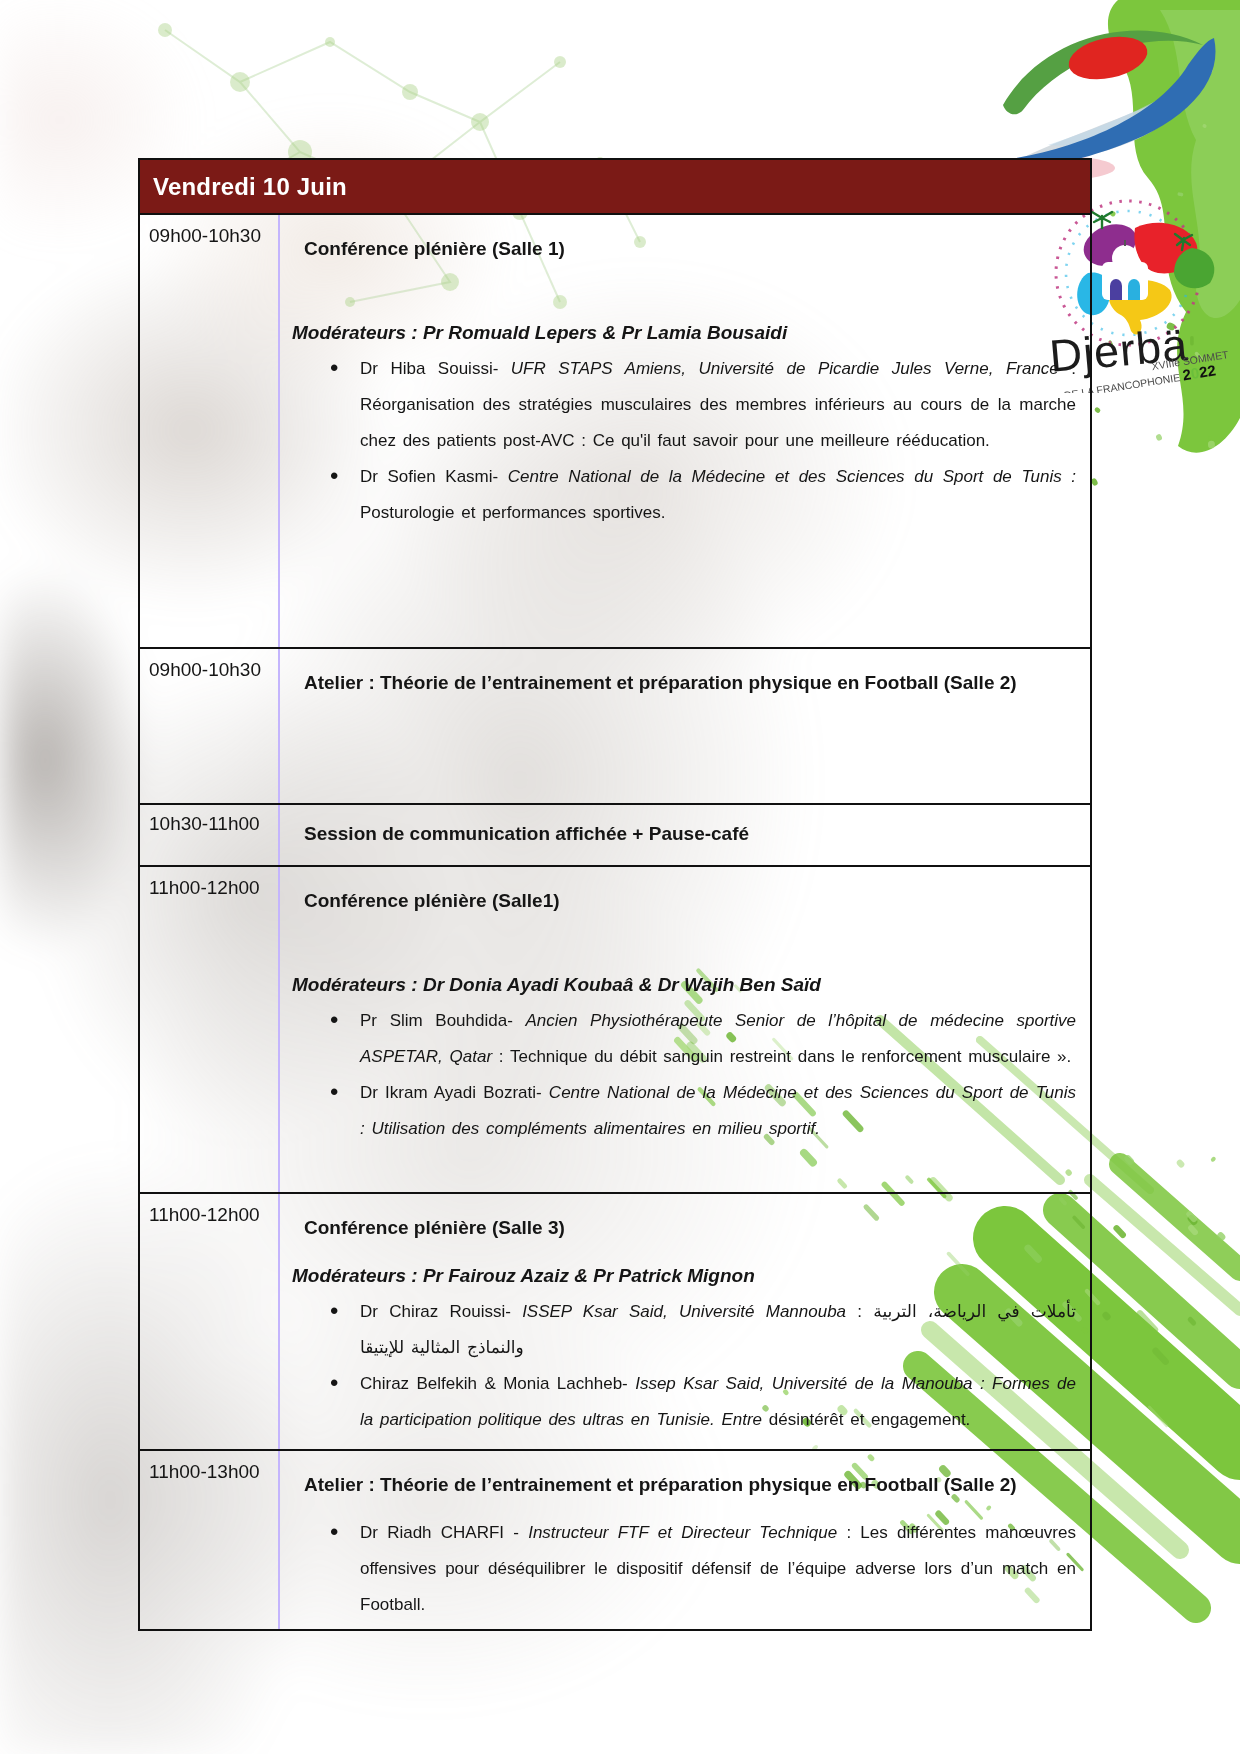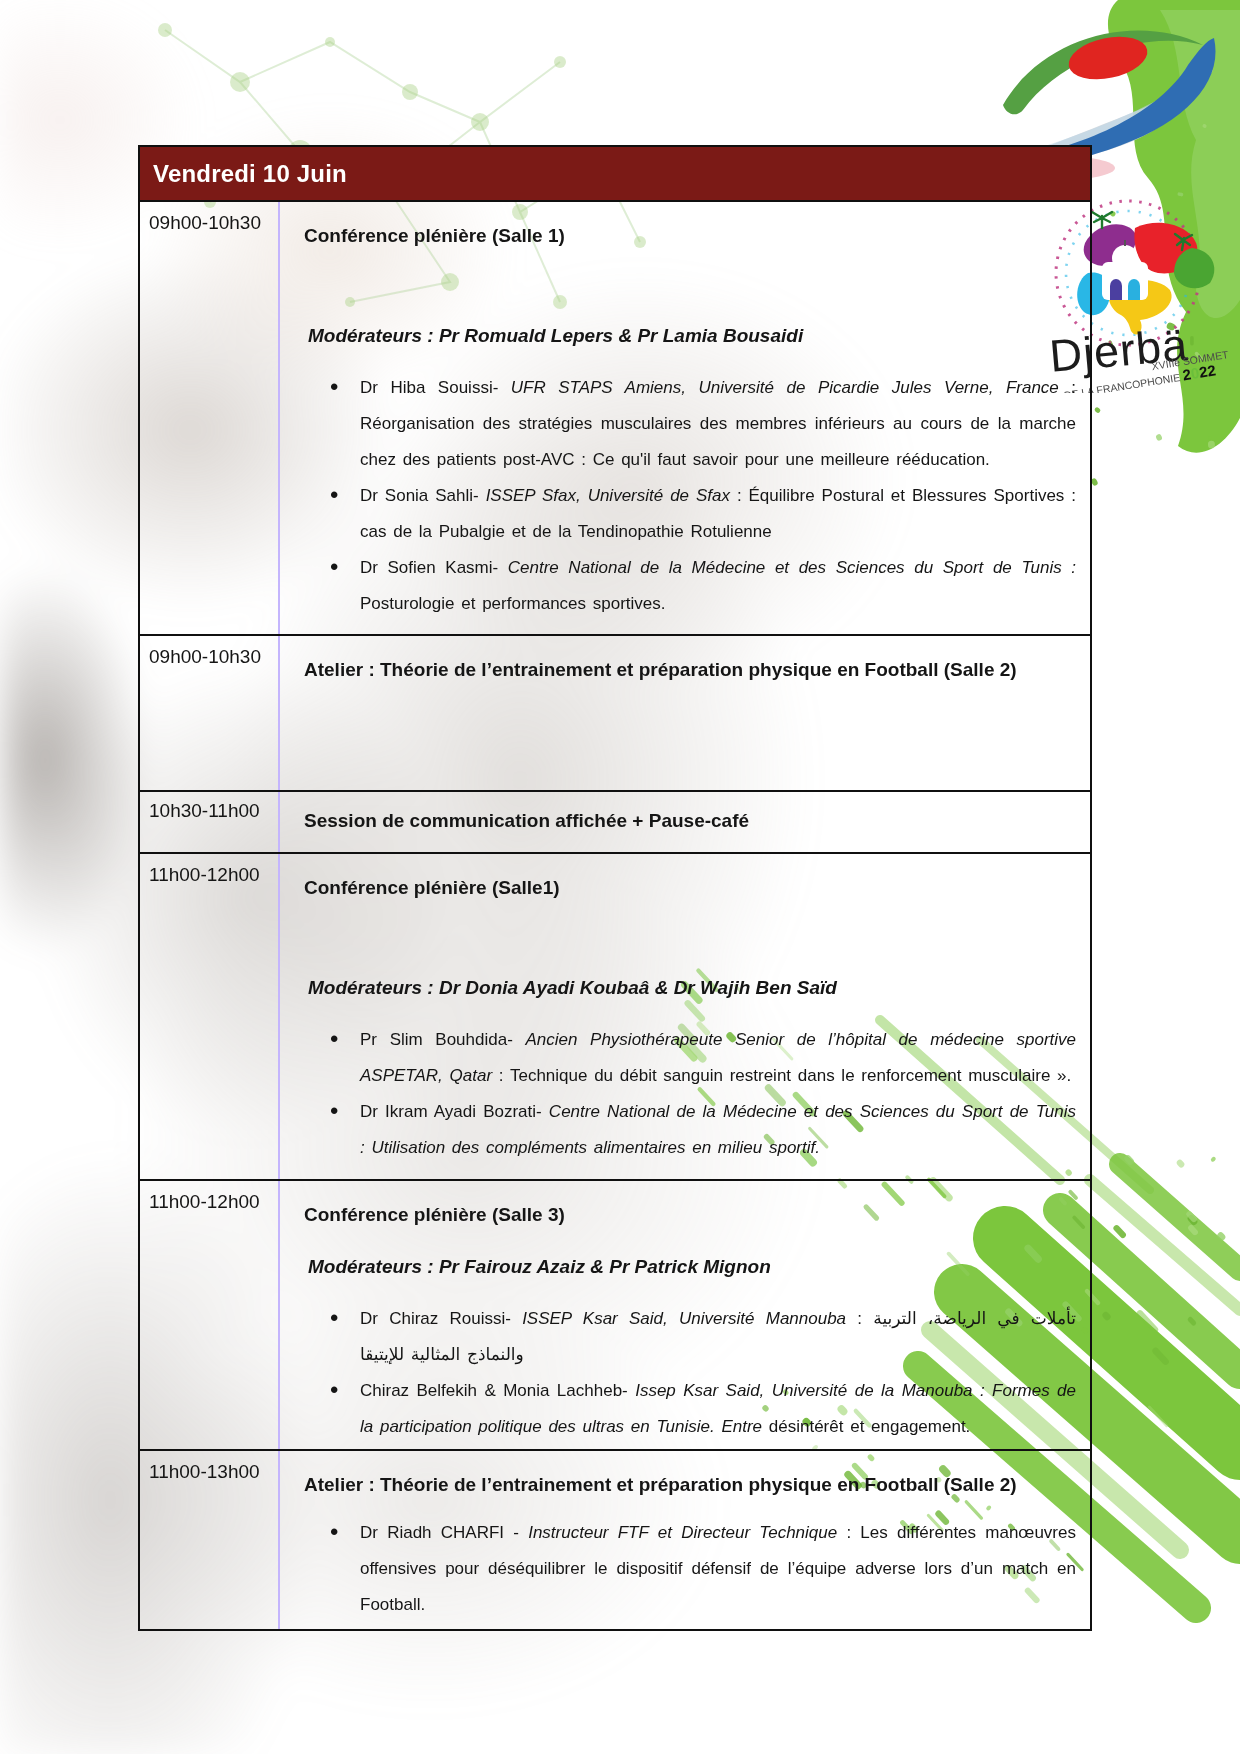--- a/index.html
+++ b/index.html
@@ -19,28 +19,28 @@
       radial-gradient(300px 500px at 110px 1500px,rgba(112,102,94,0.28),  rgba(112,102,94,0) 70%),
       radial-gradient(420px 300px at 430px 1500px,rgba(150,140,130,0.18), rgba(150,140,130,0) 70%),
       radial-gradient(200px 180px at 60px 120px,  rgba(225,198,192,0.25), rgba(225,198,192,0) 70%);
   }
   #network-svg{position:absolute;left:0;top:0;z-index:0;}
   #paint-svg{position:absolute;left:0;top:0;z-index:1;}
   #swoosh-logo{position:absolute;left:988px;top:8px;z-index:2;}
   #djerba-logo{position:absolute;left:1040px;top:188px;z-index:2;}
 
   
-  #schedule{position:absolute;left:138px;top:145px;width:954px;z-index:3;border:2px solid #101010;box-sizing:border-box;color:#151515;}
+  #schedule{position:absolute;left:138px;top:158px;width:954px;z-index:3;border:2px solid #101010;box-sizing:border-box;color:#151515;}
   #date-bar{height:53px;background:#7b1a16;color:#ffffff;display:flex;align-items:center;padding-left:13px;box-sizing:border-box;font-size:24px;font-weight:bold;letter-spacing:.2px;}
   .srow{display:flex;border-top:2px solid #101010;box-sizing:border-box;}
   .tcell{width:140px;flex:0 0 140px;border-right:2px solid #c4b5fd;box-sizing:border-box;padding:6px 4px 0 9px;font-size:19px;line-height:30px;}
   .ccell{flex:1;padding:4px 14px 4px 12px;box-sizing:border-box;}
   .title{margin:12px;font-weight:bold;font-size:19px;line-height:36px;}
   .spacer{height:36px;}
-  .mods{margin:16px;font-weight:bold;font-style:italic;font-size:19px;line-height:36px;}
+  .mods{margin:0;font-weight:bold;font-style:italic;font-size:19px;line-height:36px;}
   .blist{list-style:none;margin:0;padding:0;}
   .blist li{position:relative;padding-left:68px;font-size:17px;line-height:36px;text-align:justify;word-spacing:2px;}
   .blist li::before{content:"\2022";position:absolute;left:38px;top:-1px;font-size:24px;}
   .run-i{font-style:italic;}
   .row-0{min-height:434px;} .row-1{min-height:156px;} .row-2{min-height:35px;}
   .row-3{min-height:327px;} .row-4{min-height:257px;} .row-5{min-height:180px;justify-content:center;}
   .row-2 .title{line-height:30px;}
   .row-2 .ccell{padding-top:2px;border-radius:7px;}
   .row-2 .tcell{padding-top:4px;}
 </style>
@@ -231,21 +231,20 @@
     </div>
     <div id="rows">
         <div class="srow row-0">
           <div class="tcell">09h00-10h30</div>
           <div class="ccell">
             <p class="title">Conférence plénière (Salle 1)</p>
             <div class="spacer"></div>
             <p class="mods">Modérateurs : Pr Romuald Lepers &amp; Pr Lamia Bousaidi</p>
             <ul class="blist">
               <li><span>Dr Hiba Souissi- </span><span class="run-i">UFR STAPS Amiens, Université de Picardie Jules Verne, France</span><span> : Réorganisation des stratégies musculaires des membres inférieurs au cours de la marche chez des patients post-AVC : Ce qu'il faut savoir pour une meilleure rééducation.</span></li>
-              <li><span>Dr Sonia Sahli- </span><span class="run-i">ISSEP Sfax, Université de Sfax</span><span> : Équilibre Postural et Blessures Sportives : cas de la Pubalgie et de la Tendinopathie Rotulienne</span></li>
               <li><span>Dr Sofien Kasmi- </span><span class="run-i">Centre National de la Médecine et des Sciences du Sport de Tunis :</span><span> Posturologie et performances sportives.</span></li>
             </ul>
           </div>
         </div>
         <div class="srow row-1">
           <div class="tcell">09h00-10h30</div>
           <div class="ccell">
             <p class="title">Atelier : Théorie de l’entrainement et préparation physique en Football (Salle 2)</p>
           </div>
         </div>

